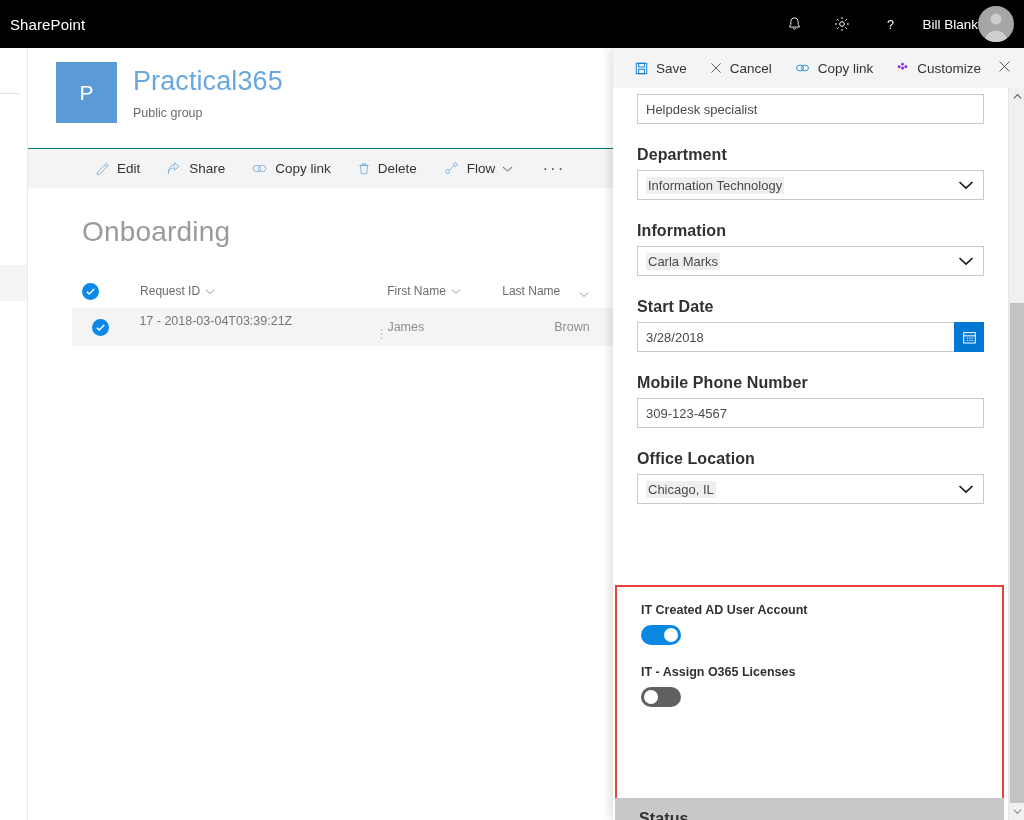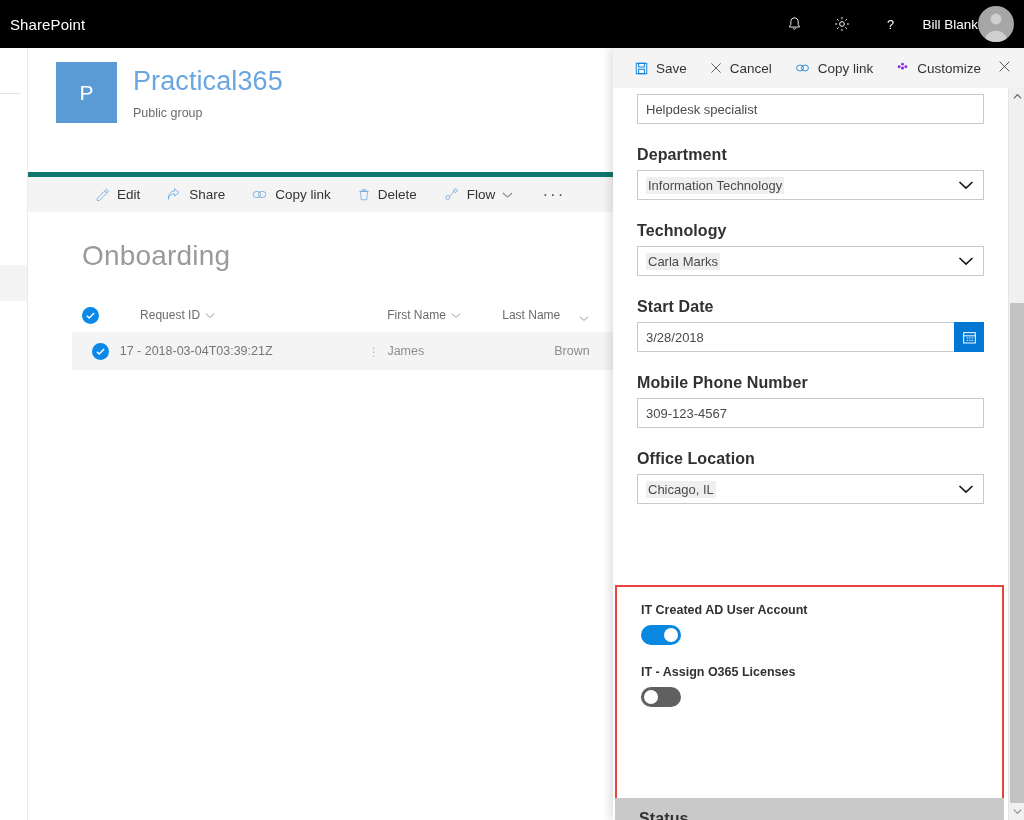--- a/index.html
+++ b/index.html
@@ -69,21 +69,21 @@
   .site-text { padding-top:4px; }
   .site-title {
     font-size:27px; color:#6aa6e0; font-weight:300; line-height:1.15;
     letter-spacing:.1px;
     text-align:center;
   }
   .site-sub { font-size:12.5px; color:#6b6b6b; margin-top:9px; }
 
   .cmdbar {
     height:40px; background:#f4f4f4; display:flex; align-items:center;
-    padding-left:54px; gap:0px; border-top:5px solid #0f766e;margin-top:24px;
+    padding-left:54px; gap:0px; border-top:1px solid #0f766e;
   }
   .cmd-item {
     display:flex; align-items:center; gap:7px; padding:0 13px; height:40px;
     font-size:13.5px; color:#333333; white-space:nowrap; cursor:default;
   }
   .cmd-item svg { display:block; }
   .cmd-ellipsis { font-size:17px; color:#555; letter-spacing:2px; padding:0 16px; }
 
   .list-area { padding:28px 0 0 54px; }
   .list-title {
@@ -97,21 +97,21 @@
   .col-req { width:290px; display:flex; align-items:center; gap:5px;margin-left:24px; }
   .col-first { width:135px; display:flex; align-items:center; gap:5px; }
   .col-last { width:130px; display:flex; align-items:flex-end; gap:19px; }
   .chev-sm { color:#8a8a8a; }
 
   .list-row {
     display:flex; align-items:center; height:38px; background:#f4f4f4;
     margin-left:-10px; padding-left:10px; width:560px;
     font-size:12.5px; color:#8e8e8e;
   }
-  .row-req { width:290px; display:flex; align-items:flex-end; }
+  .row-req { width:290px; display:flex; align-items:flex-end;flex-direction:column; }
   .row-req .rid { width:248px; color:#767676; }
   .row-dots { color:#b5b5b5; font-size:12px; line-height:1; letter-spacing:0; }
   .row-first { width:135px; }
   .row-last { width:130px;text-align:center; }
 
   .check-circle {
     width:17px; height:17px; border-radius:50%; background:#0b88e8;
     display:flex; align-items:center; justify-content:center;
   }
 
@@ -403,21 +403,21 @@
           <span class="hl">Information Technology</span>
           <svg class="chev-lg" width="16" height="10" viewBox="0 0 16 10">
               <path d="M1.5 2L8 8l6.5-6" fill="none" stroke="#1a1a1a" stroke-width="1.7"></path>
             </svg>
         </div>
       </div>
 
       <div class="gap-md"></div>
 
       <div class="fld">
-        <div class="fld-label">Technology</div>
+        <div class="fld-label">Information</div>
         <div class="fld-input combo">
           <span class="hl">Carla Marks</span>
           <svg class="chev-lg" width="16" height="10" viewBox="0 0 16 10">
               <path d="M1.5 2L8 8l6.5-6" fill="none" stroke="#1a1a1a" stroke-width="1.7"></path>
             </svg>
         </div>
       </div>
 
       <div class="gap-md"></div>
 

